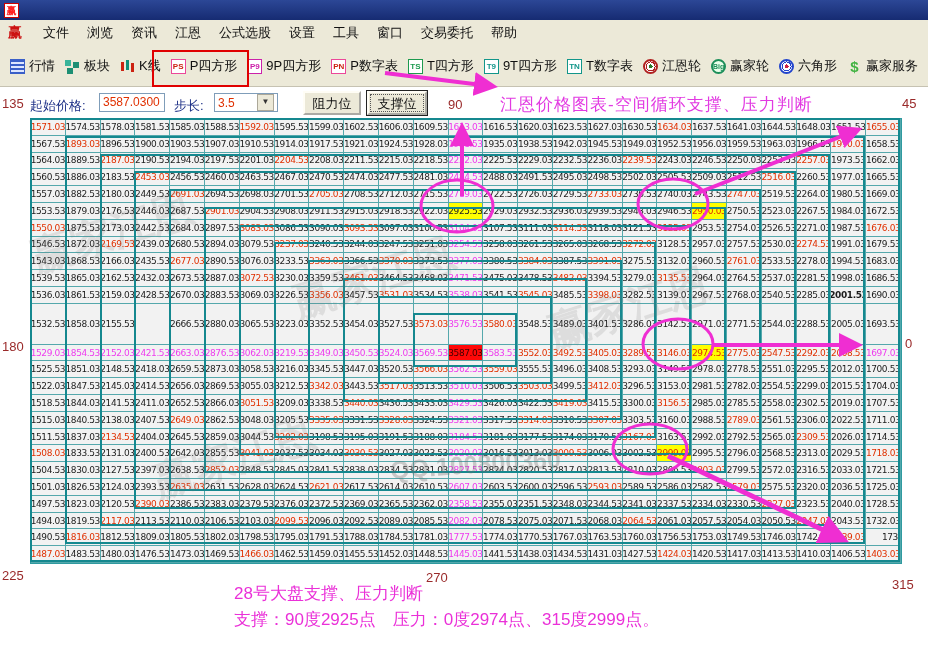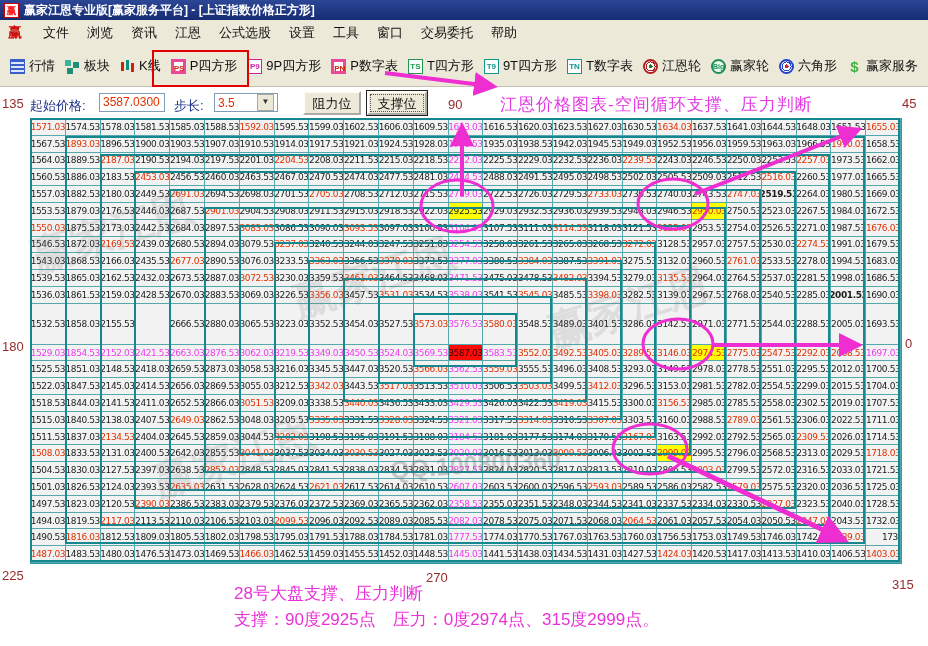--- a/index.html
+++ b/index.html
@@ -28,21 +28,21 @@
   .ic-blocks{background:#ece9d8;border:none;}
   .ic-blocks i{position:absolute;width:6px;height:6px;background:#1d8f74;}
   .ic-blocks i:nth-child(1){left:0;top:1px;background:#39b49a;}
   .ic-blocks i:nth-child(2){right:1px;top:3px;}
   .ic-blocks i:nth-child(3){left:2px;bottom:0;}
   .ic-kline{background:#ece9d8;border:none;}
   .ic-kline i{position:absolute;width:3px;}
   .ic-kline i:nth-child(1){left:1px;top:3px;height:9px;background:#cc2211;}
   .ic-kline i:nth-child(2){left:6px;top:1px;height:10px;background:#0e8f7a;}
   .ic-kline i:nth-child(3){left:11px;top:4px;height:9px;background:#cc2211;}
-  .b-red{border:3px solid #ec4899;color:#cc2211;}
+  .b-red{border:1px solid #ec4899;color:#cc2211;}
   .b-mag{border:1px solid #cc22aa;color:#cc22aa;}
   .b-grn{border:1px solid #1d9a4f;color:#1d9a4f;}
   .b-teal{border:1px solid #12968a;color:#12968a;}
   .ic-wheel{border-radius:50%;border:2px solid #b02020;background:
      radial-gradient(circle,#2a7a2a 0 2px,#fff 2px 4px,#b02020 4px 5px,#fff 5px);}
   .ic-big{border-radius:50%;border:2px solid #1d8f5a;color:#1d8f5a;font-size:7px;line-height:11px;background:#eaffea;}
   .ic-hex{border-radius:50%;border:2px solid #2244cc;background:
      radial-gradient(circle,#cc2244 0 2px,#fff 2px 4px,#2244cc 4px 5px,#fff 5px);}
   .ic-dollar{background:none;border:none;color:#42b342;font-size:15px;font-weight:bold;line-height:15px;}
   
@@ -72,21 +72,20 @@
       font-weight:bold;transform:rotate(-18deg);}
   .anno-text{position:absolute;font-size:17px;color:#ea30d8;z-index:45;}
 </style>
 </head>
 <body>
 
 <div class="app">
 
   <div class="titlebar">
     <span class="tb-logo">赢</span>
-    <span>赢家江恩专业版[赢家服务平台] - [上证指数价格正方形]</span>
   </div>
 
   <div class="menubar">
     <span class="menu-logo">赢</span>
     <span class="menu-item">文件</span>
     <span class="menu-item">浏览</span>
     <span class="menu-item">资讯</span>
     <span class="menu-item">江恩</span>
     <span class="menu-item">公式选股</span>
     <span class="menu-item">设置</span>
@@ -288,21 +287,21 @@
       <div class="cell" style="color: rgb(28, 28, 28);">2715.53</div>
       <div class="cell" style="color: rgb(238, 60, 238);">2719.03</div>
       <div class="cell" style="color: rgb(28, 28, 28);">2722.53</div>
       <div class="cell" style="color: rgb(28, 28, 28);">2726.03</div>
       <div class="cell" style="color: rgb(28, 28, 28);">2729.53</div>
       <div class="cell" style="color: rgb(224, 48, 0);">2733.03</div>
       <div class="cell" style="color: rgb(28, 28, 28);">2736.53</div>
       <div class="cell" style="color: rgb(28, 28, 28);">2740.03</div>
       <div class="cell" style="color: rgb(28, 28, 28);">2743.53</div>
       <div class="cell" style="color: rgb(224, 48, 0);">2747.03</div>
-      <div class="cell" style="color: rgb(28, 28, 28); font-weight: bold;">2519.53</div>
+      <div class="cell" style="color: rgb(28, 28, 28);">2519.53</div>
       <div class="cell" style="color: rgb(28, 28, 28);">2264.03</div>
       <div class="cell" style="color: rgb(28, 28, 28);">1980.53</div>
       <div class="cell" style="color: rgb(28, 28, 28);">1669.03</div>
       <div class="cell" style="color: rgb(28, 28, 28);">1553.53</div>
       <div class="cell" style="color: rgb(28, 28, 28);">1879.03</div>
       <div class="cell" style="color: rgb(28, 28, 28);">2176.53</div>
       <div class="cell" style="color: rgb(28, 28, 28);">2446.03</div>
       <div class="cell" style="color: rgb(28, 28, 28);">2687.53</div>
       <div class="cell" style="color: rgb(224, 48, 0);">2901.03</div>
       <div class="cell" style="color: rgb(28, 28, 28);">2904.53</div>

